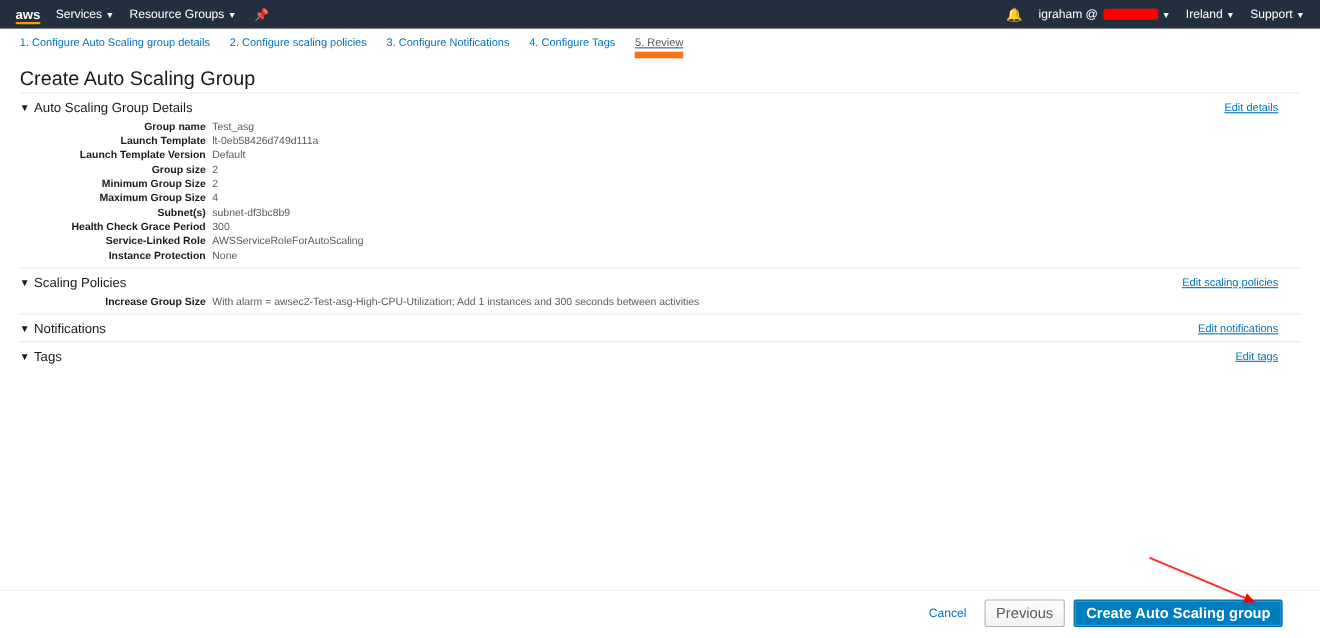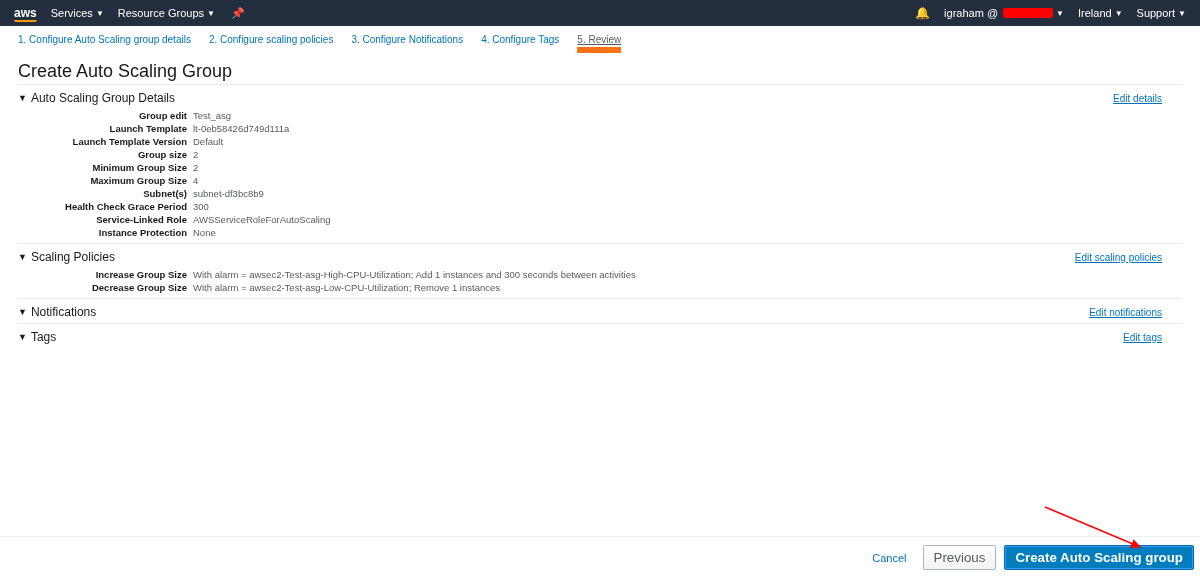--- a/index.html
+++ b/index.html
@@ -23,21 +23,21 @@
     .page-subtitle b { color: #16191f; }
     .section { border-top: 1px solid #eaeded; padding: 6px 0 4px; }
     .section-header { display: flex; align-items: center; font-size: 12px; font-weight: 400; color: #16191f; }
     .section-toggle { margin-right: 4px; font-size: 9px; cursor: pointer; color: #16191f; }
     .section-title { flex: 1; }
     .section-edit { color: #0073bb; font-size: 10px; cursor: pointer; margin-right: 20px; text-decoration: underline; }
     .kv-grid { margin-top: 4px; }
     .kv-row { display: flex; line-height: 13px; font-size: 9.5px; color: #545b64; }
     .kv-key { width: 175px; text-align: right; font-weight: 700; color: #16191f; padding-right: 6px; }
     .kv-val { color: #545b64; }
-    .footer { position: fixed; bottom: 10px; left: 0; right: 0; padding: 8px 6px 0; border-top: 1px solid #eaeded; display: flex; justify-content: flex-end; align-items: center; gap: 8px; font-size: 11px; margin-top: 22px; }
+    .footer { position: fixed; bottom: 10px; left: 0; right: 0; padding: 8px 34px 0; border-top: 1px solid #eaeded; display: flex; justify-content: flex-end; align-items: center; gap: 8px; font-size: 11px; margin-top: 22px; }
     .btn-link { color: #0073bb; cursor: pointer; padding: 4px 8px; }
     .btn-default { background: linear-gradient(#fff, #f2f2f2); border: 1px solid #aab7b8; padding: 4px 10px; cursor: pointer; border-radius: 2px; color: #545b64; }
     .btn-primary { background: #007dbc; color: #fff; border: 1px solid #006ba6; padding: 4px 10px; cursor: pointer; border-radius: 2px; font-weight: 700; box-shadow: 0 0 0 1px #3399ff inset; }
     .arrow-annot { position: fixed; right: 40px; bottom: 18px; pointer-events: none; }
   </style>
 </head>
 <body>
 
 <div class="navbar">
   <div class="nav-left">
@@ -82,21 +82,21 @@
   <h1 class="page-title">Create Auto Scaling Group</h1>
 
   <div class="section">
     <div class="section-header">
       <span class="section-toggle">▼</span>
       <span class="section-title">Auto Scaling Group Details</span>
       <span class="section-edit">Edit details</span>
     </div>
     <div class="kv-grid">
       <div class="kv-row">
-          <span class="kv-key">Group edit</span>
+          <span class="kv-key">Group name</span>
           <span class="kv-val">Test_asg</span>
         </div>
       <div class="kv-row">
           <span class="kv-key">Launch Template</span>
           <span class="kv-val">lt-0eb58426d749d111a</span>
         </div>
       <div class="kv-row">
           <span class="kv-key">Launch Template Version</span>
           <span class="kv-val">Default</span>
         </div>
@@ -135,24 +135,20 @@
     <div class="section-header">
       <span class="section-toggle">▼</span>
       <span class="section-title">Scaling Policies</span>
       <span class="section-edit">Edit scaling policies</span>
     </div>
     <div class="kv-grid">
       <div class="kv-row">
           <span class="kv-key">Increase Group Size</span>
           <span class="kv-val">With alarm = awsec2-Test-asg-High-CPU-Utilization; Add 1 instances and 300 seconds between activities</span>
         </div>
-      <div class="kv-row">
-          <span class="kv-key">Decrease Group Size</span>
-          <span class="kv-val">With alarm = awsec2-Test-asg-Low-CPU-Utilization; Remove 1 instances</span>
-        </div>
     </div>
   </div>
 
   <div class="section">
     <div class="section-header">
       <span class="section-toggle">▼</span>
       <span class="section-title">Notifications</span>
       <span class="section-edit">Edit notifications</span>
     </div>
   </div>

